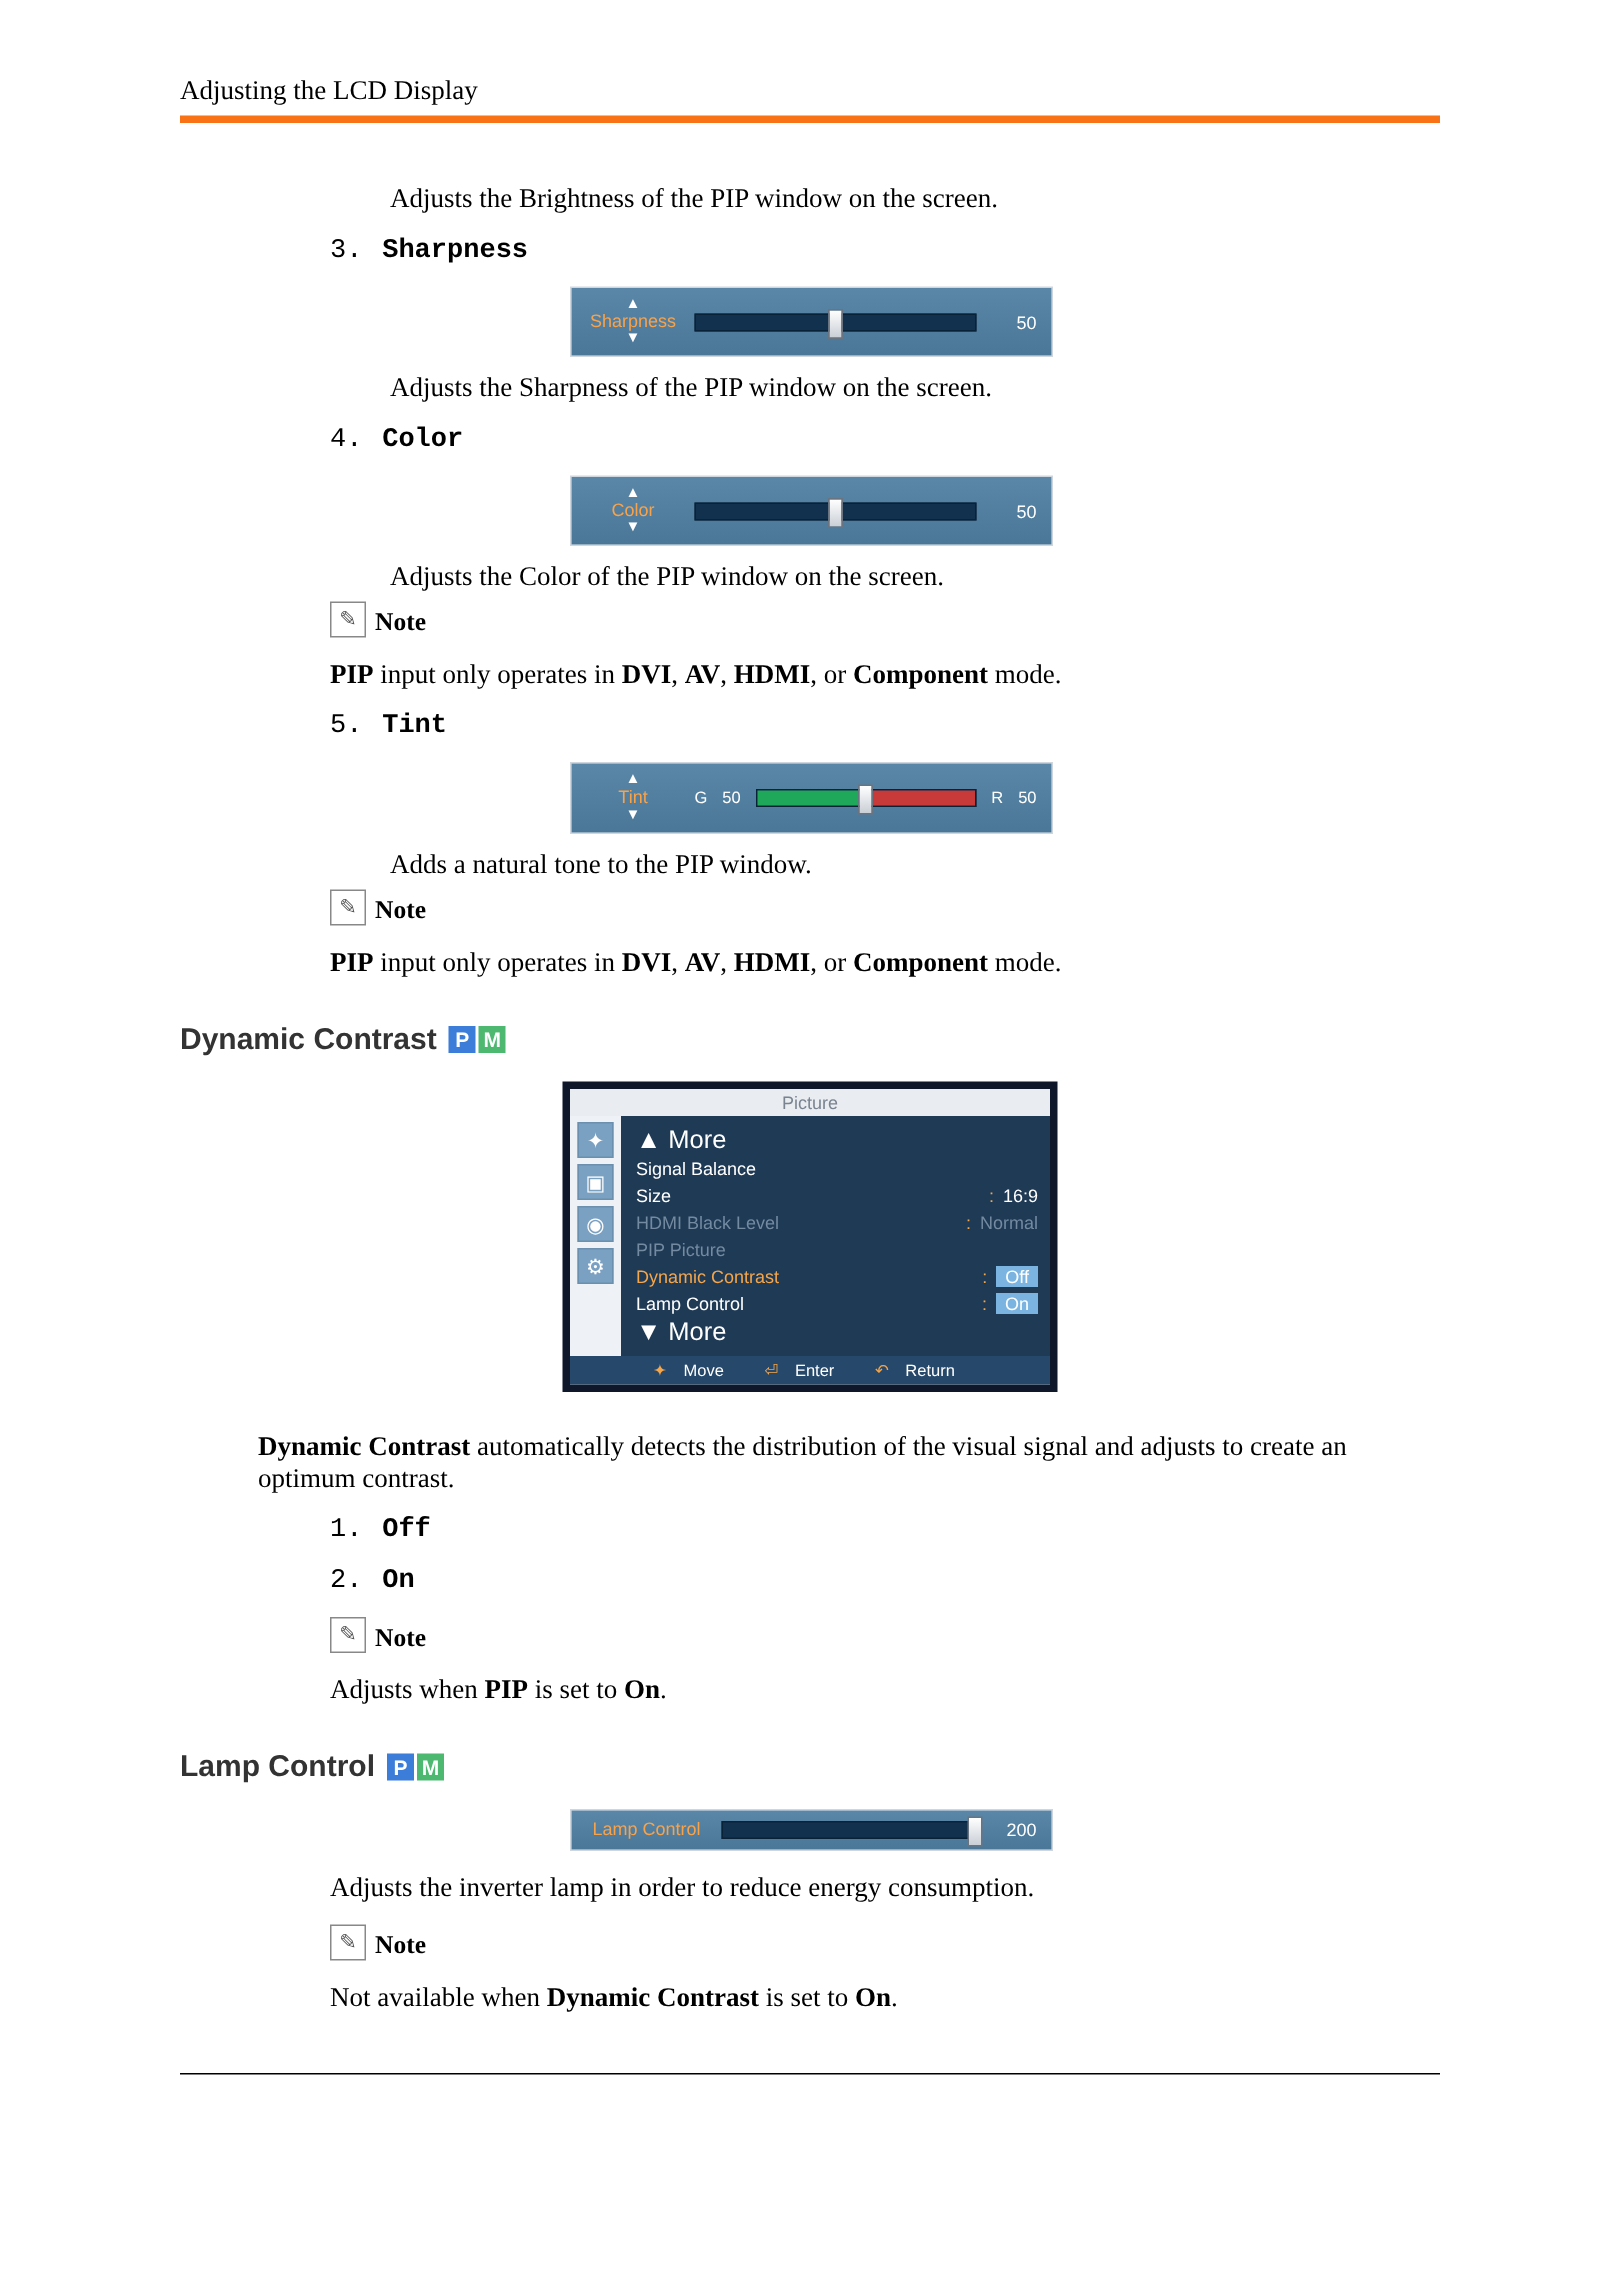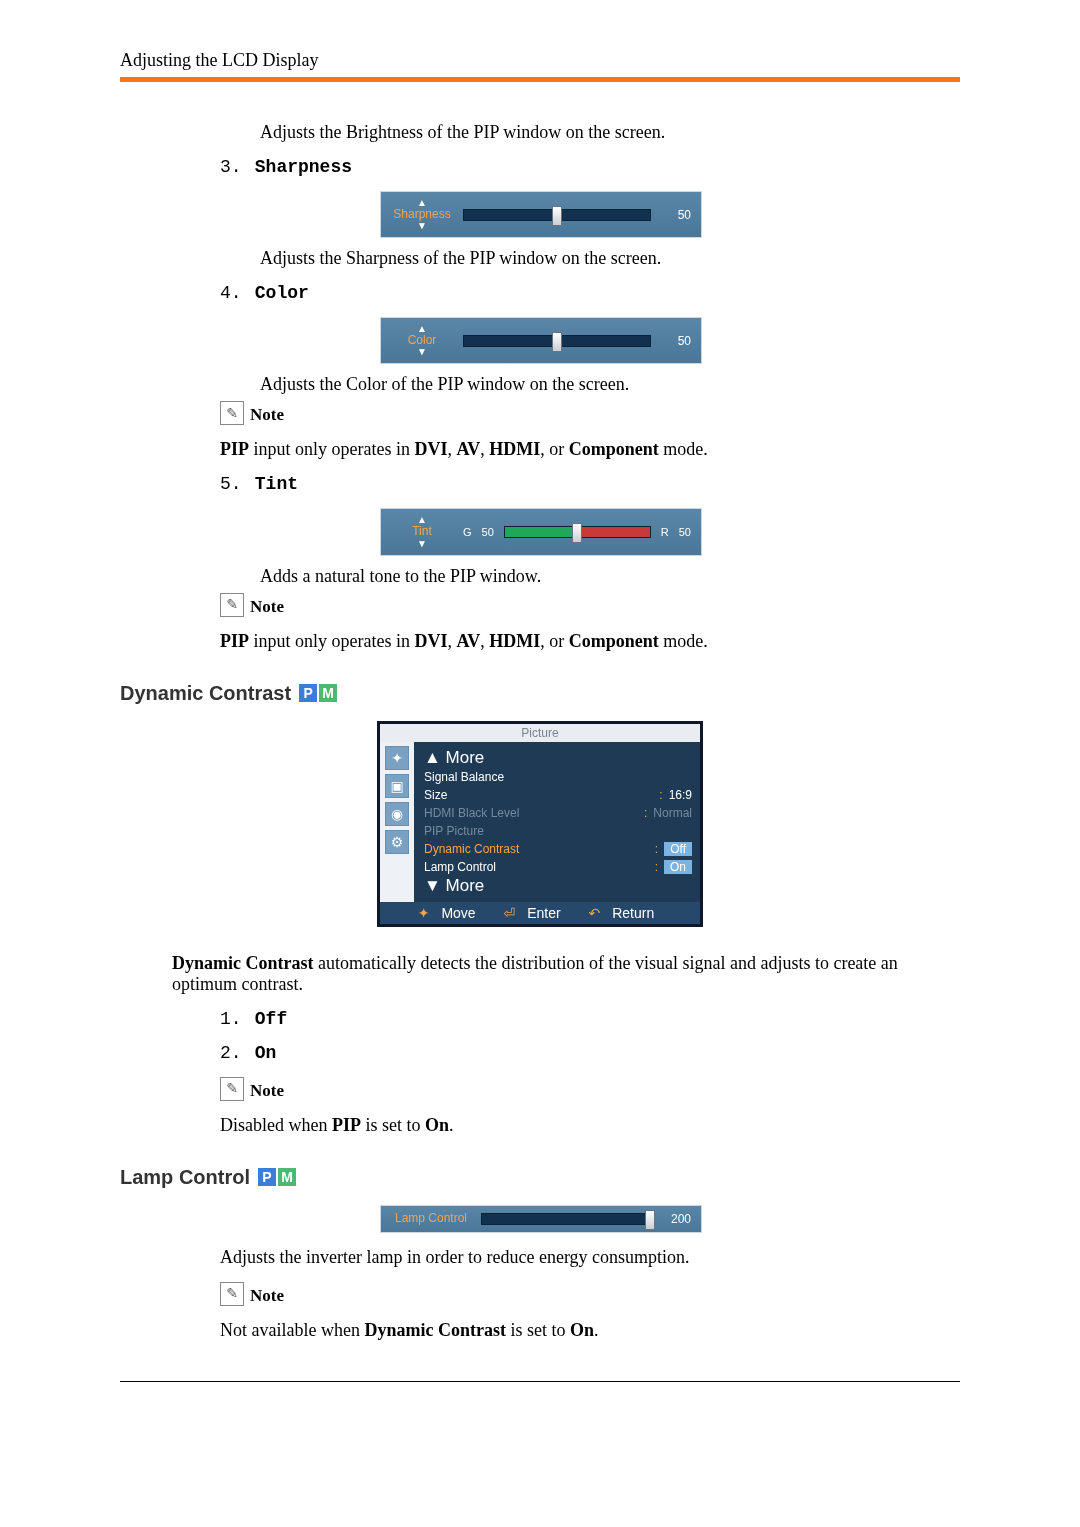--- a/index.html
+++ b/index.html
@@ -133,21 +133,21 @@
     justify-content: center;
     font-size: 14px;
     color: #555;
   }
   .note-label { font-weight: bold; font-size: 17px; }
 
   
   .osd-menu {
     width: 320px;
     margin: 10px auto 26px auto;
-    border: 3px solid #0f172a;
+    border: 5px solid #0f172a;
     font-family: Arial, sans-serif;
     font-size: 12px;
     color: #fff;
   }
   .osd-menu-title {
     background: #e9edf2;
     color: #7a8490;
     text-align: center;
     padding: 2px 0;
   }
@@ -179,21 +179,21 @@
   .osd-row .lbl { color: #fff; }
   .osd-row.dim .lbl, .osd-row.dim .val { color: #738aa0; }
   .osd-row .val { color: #fff; }
   .osd-row .colon { color: #f5a54a; margin: 0 6px 0 0; }
   .osd-row.sel .val { background: #7bb4e0; color: #fff; padding: 0 6px; }
   .osd-foot {
     background: #26486a;
     text-align: center;
     color: #f5a54a;
     padding: 3px 13px;
-    font-size: 14px;
+    font-size: 11px;
   }
   .osd-foot span { margin: 0 8px; }
   .osd-foot .w { color: #fff; }
   .osd-more { color: #fff; font-size: 17px; }
 
   .para { margin: 14px 0 14px 100px; }
   .footer-line { border-top: 1px solid #000; margin-top: 40px; }
 </style>
 </head>
 <body>
@@ -354,21 +354,21 @@
   <span class="num">2.</span>
   <span class="bold">On</span>
 </div>
 
 <div class="note-line">
   <div class="note-icon">✎</div>
   <span class="note-label">Note</span>
 </div>
 
 <div class="para">
-  <span>Disabled when </span><span class="bold">PIP</span><span> is set to </span><span class="bold">On</span><span>.</span>
+  <span>Adjusts when </span><span class="bold">PIP</span><span> is set to </span><span class="bold">On</span><span>.</span>
 </div>
 
 <div class="section-title">
   <span>Lamp Control</span>
   <span class="pm-badge">
     <span class="pm-p">P</span>
     <span class="pm-m">M</span>
   </span>
 </div>
 

